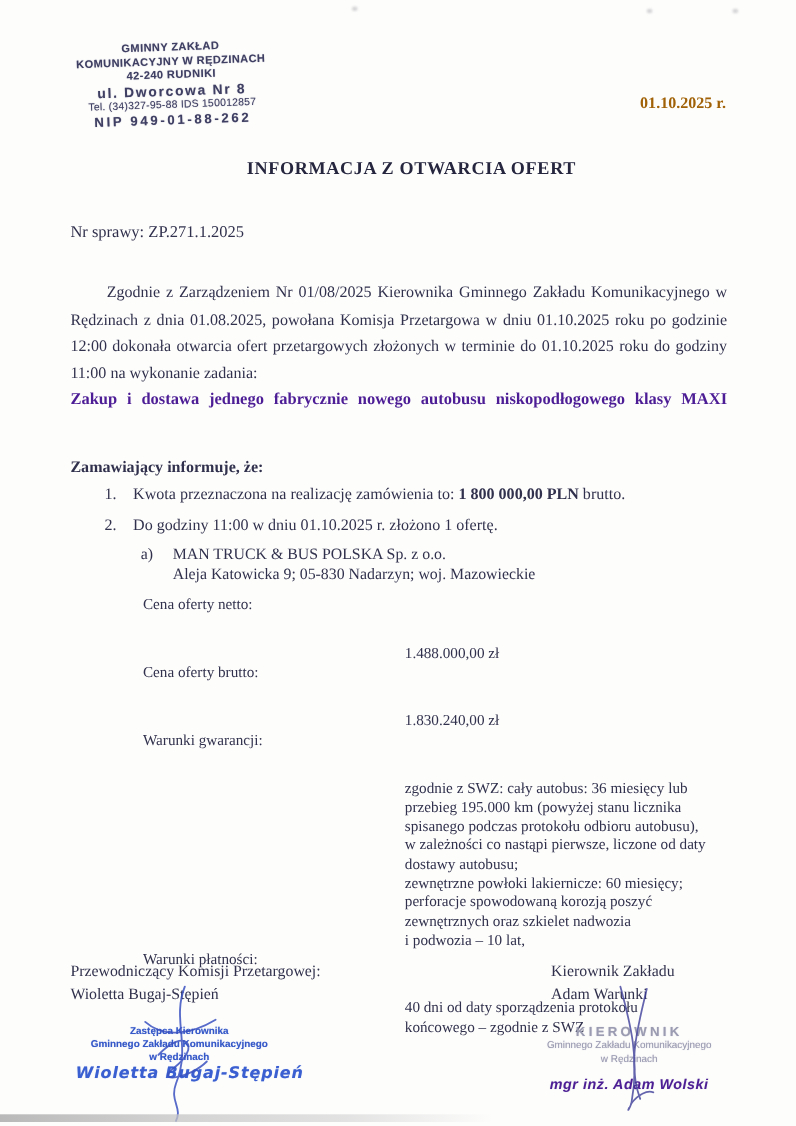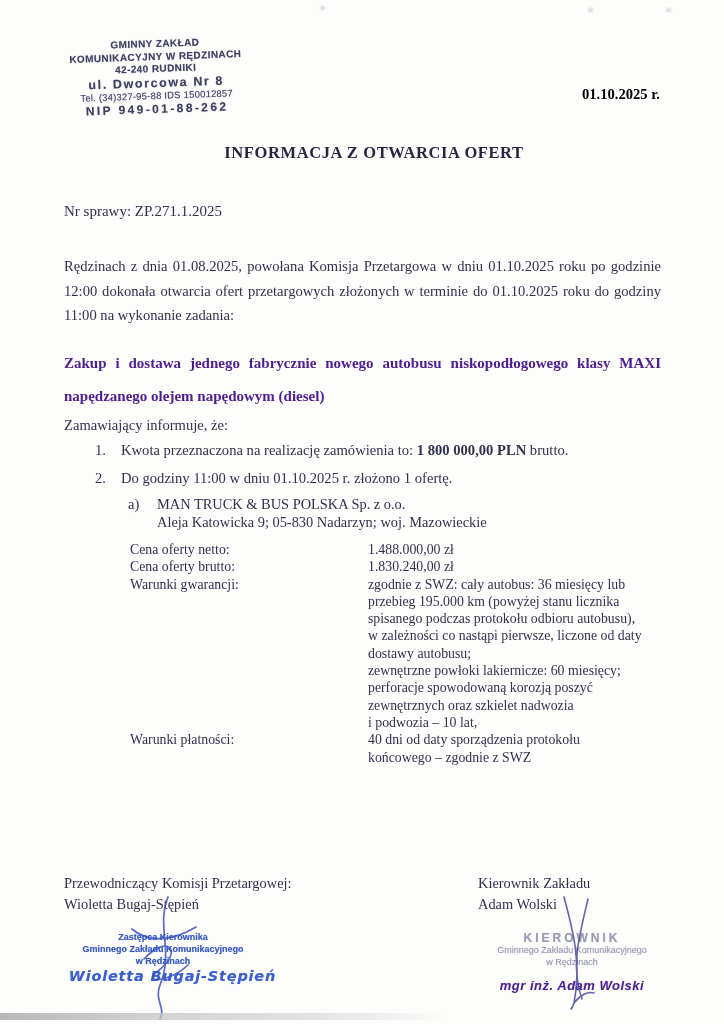--- a/index.html
+++ b/index.html
@@ -13,41 +13,41 @@
   .stamp-top{
     left:26px;top:38px;width:260px;text-align:center;
     color:#3f3f63;transform:rotate(-2deg);
     font-family:"Liberation Sans", sans-serif;
     text-shadow:0 0 1px rgba(63,63,99,.45);
   }
   .stamp-top .s1,.stamp-top .s2,.stamp-top .s3{font-size:10px;line-height:12.5px;letter-spacing:.4px;font-weight:bold;}
   .stamp-top .s4{font-size:12.5px;line-height:14px;font-weight:bold;letter-spacing:1.6px;}
   .stamp-top .s5{font-size:9.5px;line-height:12px;letter-spacing:.2px;}
   .stamp-top .s6{font-size:12px;line-height:14px;font-weight:bold;letter-spacing:2.4px;}
-  .date{top:86px;right:64px;font-weight:bold;font-size:14.6px;color:#000000;}
+  .date{top:86px;right:64px;font-weight:bold;font-size:14.6px;color:#a16207;}
   .title{top:143px;left:0;width:100%;text-align:center;font-weight:bold;font-size:16.5px;letter-spacing:.6px;color:#26263f;margin-left:12px;}
   .case{left:64px;top:203px;font-size:15px;}
   .intro{left:64px;top:254px;width:597px;font-size:14.6px;line-height:24.5px;}
   .jline{text-align:justify;text-align-last:justify;}
   .indent{padding-left:33px;}
   .task{left:64px;top:347px;width:597px;font-size:15px;font-weight:bold;line-height:33px;color:#4c1d95;}
-  .lead{left:64px;top:417px;font-size:14.6px;}
+  .lead{left:64px;top:417px;font-size:14.6px;font-weight:bold;}
   .li{font-size:14.6px;display:flex;}
   .li1{left:95px;top:442px;}
   .li2{left:95px;top:470px;}
   .num{display:inline-block;width:26px;flex:0 0 26px;}
   .offer{left:128px;top:496px;display:flex;font-size:14.4px;line-height:17.5px;}
   .offer .marker{flex:0 0 29px;}
   .details{left:130px;top:541px;width:540px;font-size:13.8px;line-height:17.3px;}
   .drow{display:flex;}
   .dlabel{flex:0 0 238px;}
-  .dvalue{flex:1;white-space:pre-line;}
+  .dvalue{flex:1;white-space:pre-line;margin-top:44px;}
   .sig{font-size:14.4px;line-height:21px;margin-top:17px;}
   .sig-left{left:64px;top:856px;}
-  .sig-right{left:478px;top:856px;}
+  .sig-right{left:501px;top:856px;}
   .stamp-blue{
     left:58px;top:931px;width:210px;text-align:center;
     font-family:Liberation Sans, sans-serif;font-weight:bold;
     color:#3558c8;font-size:9px;line-height:12px;
     text-shadow:0 0 .8px rgba(53,88,200,.5);
   }
   .stamp-blue-name{
     left:50px;top:968px;width:245px;text-align:center;
     font-family:"DejaVu Sans", sans-serif;font-weight:bold;font-style:italic;
     color:#3a5fd0;font-size:14.5px;letter-spacing:.8px;
@@ -86,28 +86,28 @@
     <div class="s6">NIP 949-01-88-262</div>
   </div>
 
   <div class="abs date">01.10.2025 r.</div>
 
   <div class="abs title">INFORMACJA Z OTWARCIA OFERT</div>
 
   <div class="abs case">Nr sprawy: ZP.271.1.2025</div>
 
   <div class="abs intro">
+    <div class="jline indent">Zgodnie z Zarządzeniem Nr 01/08/2025 Kierownika Gminnego Zakładu Komunikacyjnego w</div>
     <div class="jline">Rędzinach z dnia 01.08.2025, powołana Komisja Przetargowa w dniu 01.10.2025 roku po godzinie</div>
     <div class="jline">12:00 dokonała otwarcia ofert przetargowych złożonych w terminie do 01.10.2025 roku do godziny</div>
     <div>11:00 na wykonanie zadania:</div>
   </div>
 
   <div class="abs task">
     <div class="jline">Zakup i dostawa jednego fabrycznie nowego autobusu niskopodłogowego klasy MAXI</div>
-    <div>napędzanego olejem napędowym (diesel)</div>
   </div>
 
   <div class="abs lead">Zamawiający informuje, że:</div>
 
   <div class="abs li li1">
     <span class="num">1.</span>
     <span><span>Kwota przeznaczona na realizację zamówienia to: </span><b>1 800 000,00 PLN</b><span> brutto.</span></span>
   </div>
   <div class="abs li li2">
     <span class="num">2.</span>
@@ -149,21 +149,21 @@
 końcowego – zgodnie z SWZ</div>
     </div>
   </div>
 
   <div class="abs sig sig-left">
     <div>Przewodniczący Komisji Przetargowej:</div>
     <div>Wioletta Bugaj-Stępień</div>
   </div>
   <div class="abs sig sig-right">
     <div>Kierownik Zakładu</div>
-    <div>Adam Wolski</div>
+    <div>Adam Warunki</div>
   </div>
 
   <div class="abs stamp-blue">
     <div>Zastępca Kierownika</div>
     <div>Gminnego Zakładu Komunikacyjnego</div>
     <div>w Rędzinach</div>
   </div>
   <div class="abs stamp-blue-name">Wioletta Bugaj-Stępień</div>
 
   <svg class="abs sig-svg" style="left:110px;top:893px;" width="110" height="130" viewBox="0 0 110 130">

